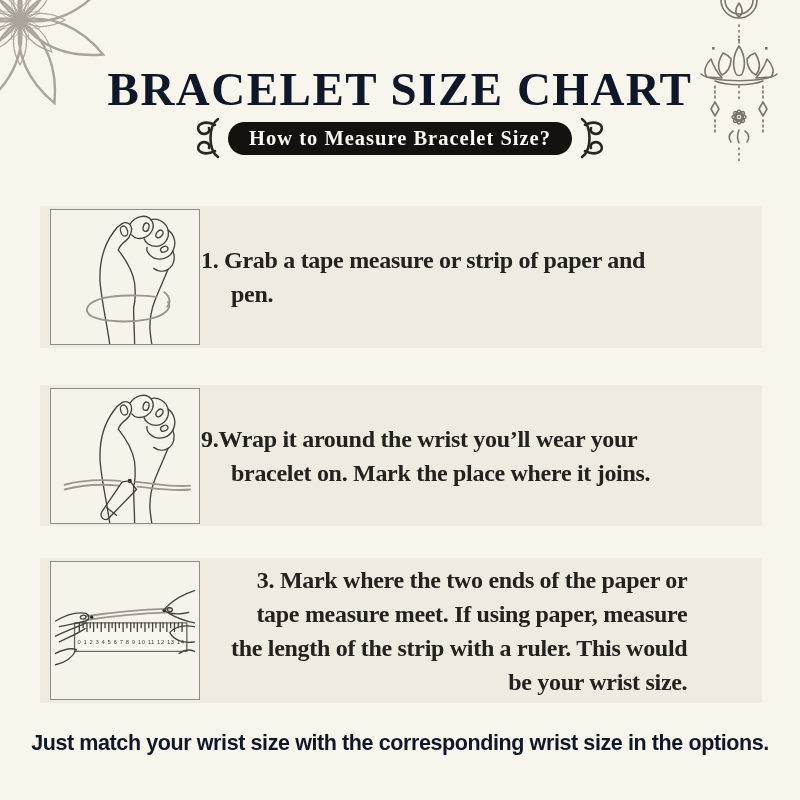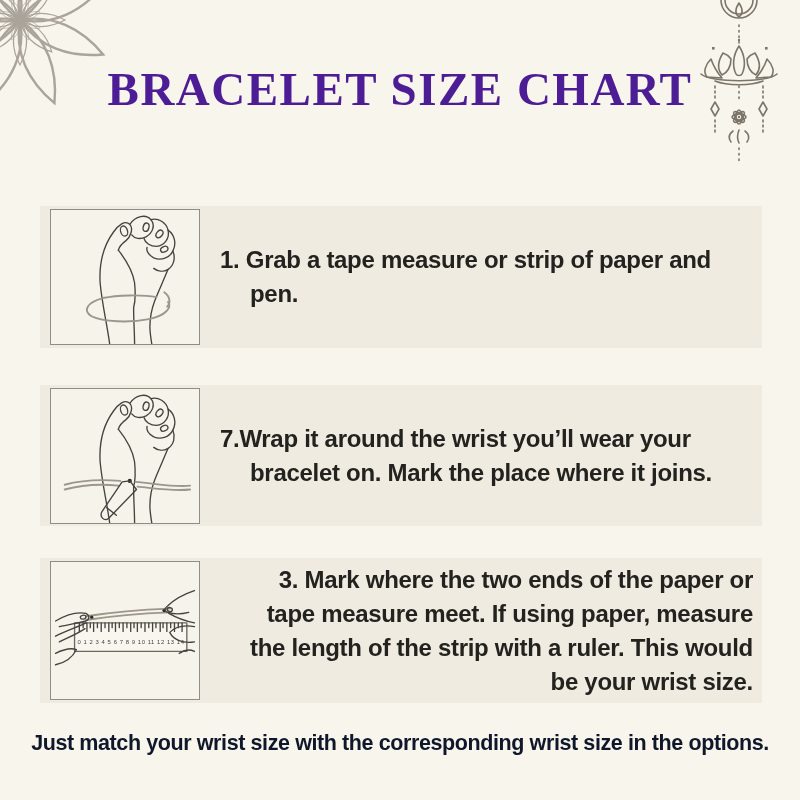--- a/index.html
+++ b/index.html
@@ -5,21 +5,21 @@
   html,body{margin:0;padding:0;background:#e8e6e0;}
   .canvas{
     position:relative;width:800px;height:800px;margin:0 auto;
     background:#f8f5ec;overflow:hidden;
     font-family:"Liberation Sans","DejaVu Sans",sans-serif;color:#23221f;
   }
   
   .title{
     position:absolute;top:62px;left:0;width:100%;text-align:center;
     font-family:"Liberation Serif","DejaVu Serif",serif;
-    font-weight:bold;font-size:47px;letter-spacing:1.5px;color:#4c1d95;
+    font-weight:bold;font-size:47px;letter-spacing:1.5px;color:#0f172a;
   }
   .ribbon-row{
     position:absolute;top:118px;left:0;width:100%;height:40px;
     display:flex;align-items:center;justify-content:center;gap:6px;
   }
   .ribbon{
     background:#14120e;color:#fbf9f3;border-radius:17px;height:33px;
     display:flex;align-items:center;padding:0 21px;
     font-family:"Liberation Serif","DejaVu Serif",serif;
     font-weight:bold;font-size:20.5px;letter-spacing:1px;white-space:nowrap;
@@ -37,24 +37,24 @@
   .row-2{top:385px;height:141px;}
   .row-3{top:558px;height:145px;text-align:right;}
   .illus-box{
     flex:0 0 auto;width:150px;margin-left:10px;
     background:#f6f3ea;border:1px solid #8f8d86;box-sizing:border-box;
   }
   .row-1 .illus-box,.row-2 .illus-box{height:136px;}
   .row-3 .illus-box{height:139px;}
   .illus-box svg{display:block;width:100%;height:100%;}
   .step-label{
-    margin-left:20px;
+    margin-left:1px;
     font-size:24px;font-weight:bold;line-height:34px;letter-spacing:-0.3px;
     white-space:pre;
-    padding-left:30px;text-indent:-30px;
+    padding-left:30px;text-indent:-30px;font-family:Liberation Serif, serif;
   }
   
   .footer-note{
     position:absolute;top:731px;left:0;width:100%;text-align:center;
     font-size:21.5px;font-weight:bold;letter-spacing:-0.4px;white-space:nowrap;
     color:#0f172a;
   }
   .sketch{stroke:#45433f;stroke-width:1.4;fill:none;stroke-linecap:round;stroke-linejoin:round;}
   .tape{stroke:#9c968c;stroke-width:2;fill:none;stroke-linecap:round;}
   .orn{stroke:#7c756a;stroke-width:1.6;fill:none;stroke-linecap:round;stroke-linejoin:round;}
@@ -125,20 +125,37 @@
       <path d="M33,102 L37,109 L33,116 L29,109 Z"></path>
       <path d="M33,120 V132" stroke-dasharray="2 3"></path>
       <path d="M81,86 V98" stroke-dasharray="2 3"></path>
       <path d="M81,102 L85,109 L81,116 L77,109 Z"></path>
       <path d="M81,120 V132" stroke-dasharray="2 3"></path>
     </g>
   </svg>
 
   <div class="title">BRACELET SIZE CHART</div>
 
+  <div class="ribbon-row">
+    <svg class="swirl" viewBox="0 0 34 44" aria-hidden="true">
+      <g stroke="#2a2722" stroke-width="2.6" fill="none" stroke-linecap="round">
+        <path d="M30,3 C20,10 20,34 30,41"></path>
+        <path d="M27,9 C17,4 7,8 11,15 C14,20 23,18 21,12"></path>
+        <path d="M27,35 C17,40 7,36 11,29 C14,24 23,26 21,32"></path>
+      </g>
+    </svg>
+    <div class="ribbon">How to Measure Bracelet Size?</div>
+    <svg class="swirl" viewBox="0 0 34 44" aria-hidden="true">
+      <g transform="translate(34,0) scale(-1,1)" stroke="#2a2722" stroke-width="2.6" fill="none" stroke-linecap="round">
+        <path d="M30,3 C20,10 20,34 30,41"></path>
+        <path d="M27,9 C17,4 7,8 11,15 C14,20 23,18 21,12"></path>
+        <path d="M27,35 C17,40 7,36 11,29 C14,24 23,26 21,32"></path>
+      </g>
+    </svg>
+  </div>
 
   <div class="step-row row-1">
     <div class="illus-box">
       <svg viewBox="0 0 150 140" aria-hidden="true">
         <g id="fist" class="sketch">
           <path d="M59,140 C56,118 51,98 49,76 C48,58 52,38 63,23 C68,16 75,10 80,15 C84,19 81,28 76,32 C72,35 69,38 68,42"></path>
           <ellipse cx="74" cy="22" rx="3.6" ry="5.4" transform="rotate(-18 74 22)"></ellipse>
           <path d="M80,15 C86,6 97,4 102,10 C107,16 104,24 97,28 C91,31 85,30 82,26"></path>
           <ellipse cx="97" cy="18" rx="3" ry="4.4" transform="rotate(15 97 18)"></ellipse>
           <path d="M102,10 C110,8 118,13 120,21 C122,30 116,37 108,38 C101,38 96,34 95,30"></path>
@@ -168,21 +185,21 @@
           <path d="M12,100 C34,94 58,95 70,96 M86,97 C108,99 128,103 143,101"></path>
           <path d="M12,105 C34,99 58,100 68,101 M88,102 C108,104 126,107 143,105"></path>
         </g>
         <g class="sketch">
           <circle cx="80" cy="96" r="2.2" fill="#2c2a26" stroke="none"></circle>
           <path d="M80,96 L72,97 L51,128 C48,133 53,139 58,135 L87,105 L80,96 Z"></path>
           <path d="M56,124 L66,132"></path>
         </g>
       </svg>
     </div>
-    <div class="step-label">7.Wrap it around the wrist you’ll wear your
+    <div class="step-label">9.Wrap it around the wrist you’ll wear your
 bracelet on. Mark the place where it joins.</div>
   </div>
 
   <div class="step-row row-3">
     <div class="illus-box">
       <svg viewBox="0 0 150 144" aria-hidden="true">
         <g class="sketch" stroke-width="1.2">
 
           <rect x="22" y="64" width="118" height="30" fill="#f8f6ef" stroke="#6b6862"></rect>
           <path d="M27,64 V73 M35,64 V73 M42,64 V73 M50,64 V73 M58,64 V73 M65,64 V73 M73,64 V73 M81,64 V73 M88,64 V73 M96,64 V73 M104,64 V73 M112,64 V73 M119,64 V73 M127,64 V73 M135,64 V73"></path>

